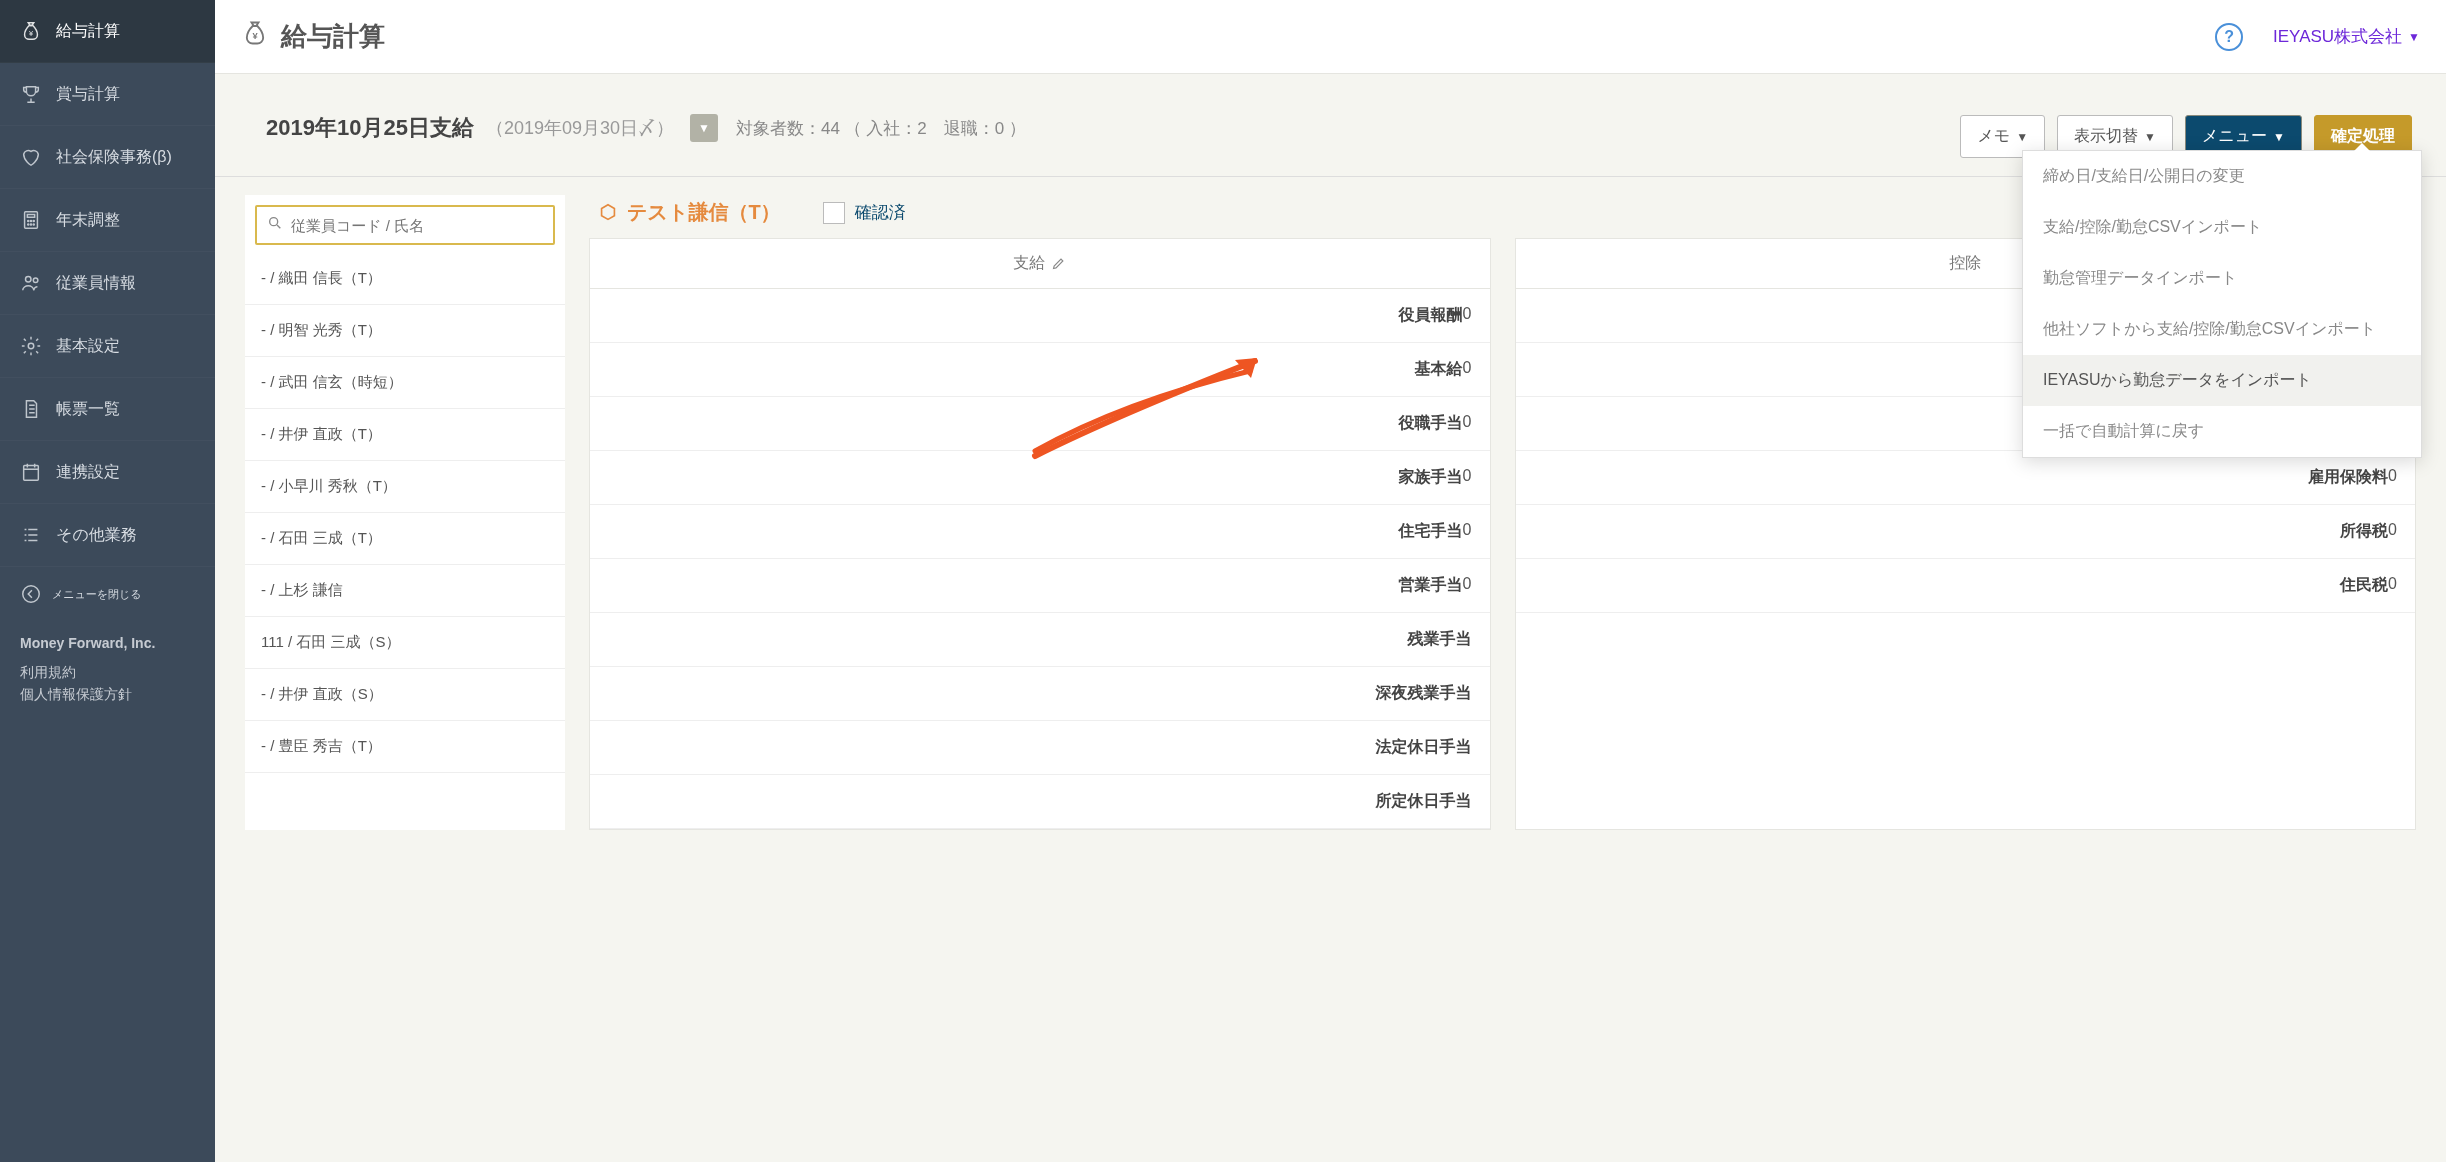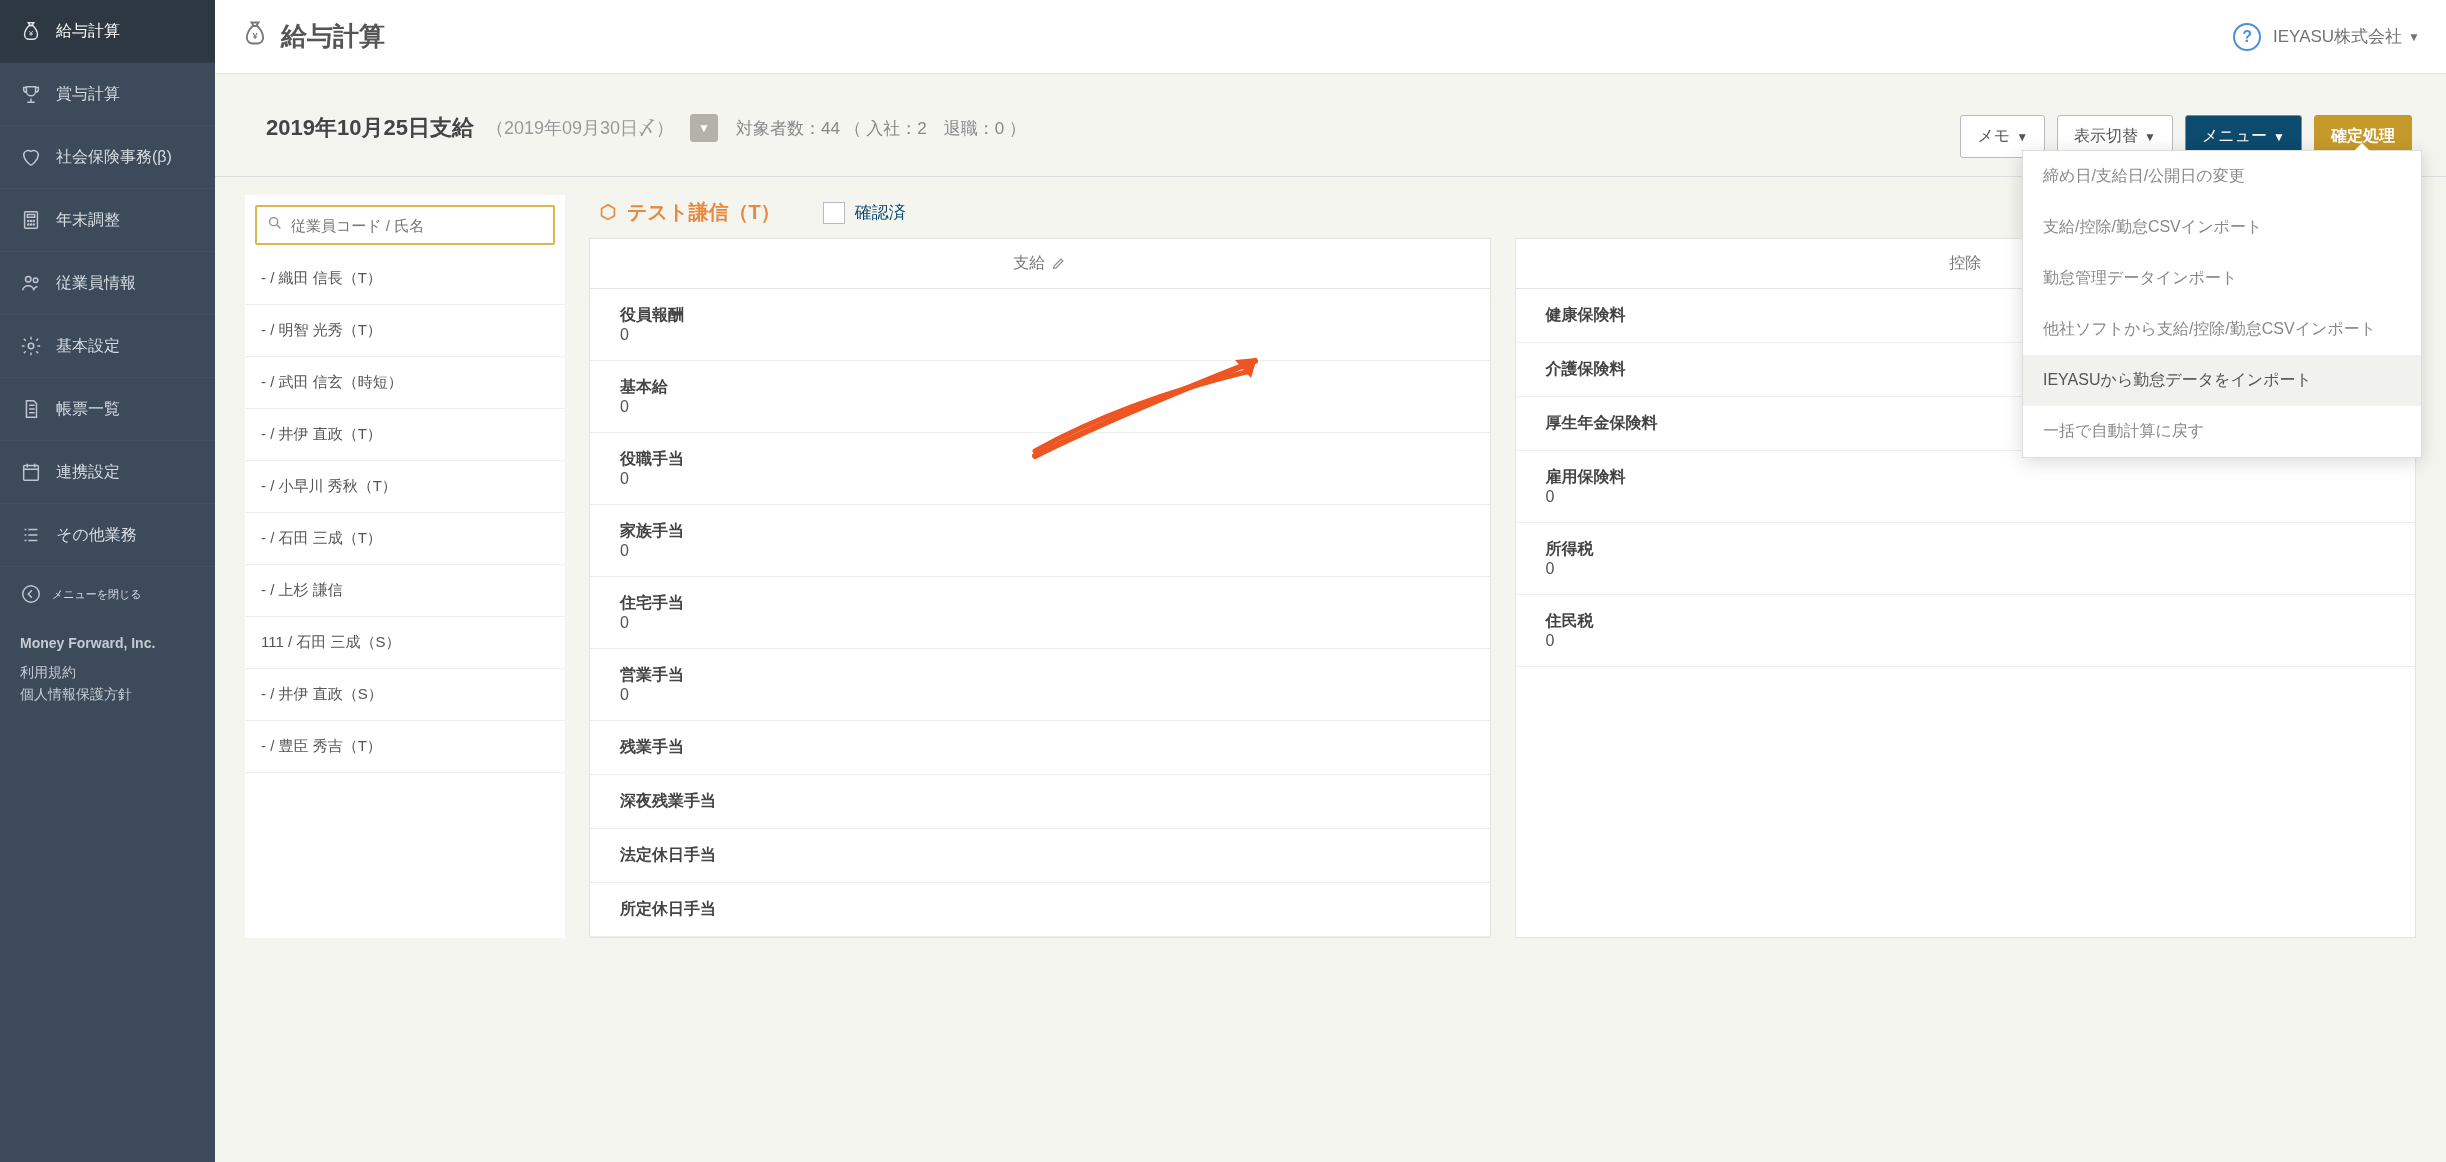--- a/index.html
+++ b/index.html
@@ -14,21 +14,21 @@
 .side-footer { padding: 14px 20px; font-size: 14px; color: #c6cbd2; }
 .side-footer .co { font-weight: 600; margin-bottom: 10px; }
 .side-footer a { display: block; color: #c6cbd2; text-decoration: none; font-size: 14px; line-height: 1.6; }
 .side-collapse { display: flex; align-items: center; gap: 10px; padding: 16px 20px; cursor: pointer; font-size: 11px; }
 
 
 .main { flex: 1; display: flex; flex-direction: column; min-width: 0; }
 .topbar { height: 74px; background: #fff; border-bottom: 1px solid #e5e5e0; display: flex; align-items: center; padding: 0 26px; gap: 12px; }
 .topbar-title { font-size: 26px; font-weight: 600; display: flex; align-items: center; gap: 12px; color: #555; }
 .help-circle { width: 28px; height: 28px; border: 2px solid #4a90d9; border-radius: 50%; display: inline-flex; align-items: center; justify-content: center; color: #4a90d9; font-weight: 700; margin-left: auto; cursor: pointer; }
-.org-select { font-size: 17px; color: #737373; display: flex; align-items: center; gap: 6px; cursor: pointer; }
+.org-select { font-size: 17px; color: #6d28d9; display: flex; align-items: center; gap: 6px; cursor: pointer; margin-left: 18px; }
 
 .subbar { padding: 24px 34px 18px; display: flex; align-items: center; gap: 12px; border-bottom: 1px solid #ddd; }
 .paydate { font-size: 22px; font-weight: 600; color: #444; margin-left: 17px; }
 .cutoff { font-size: 18px; color: #999; }
 .dd-icon { width: 28px; height: 28px; background: #b2b2a6; border-radius: 3px; display: inline-flex; align-items: center; justify-content: center; color: #fff; cursor: pointer; margin-left: 4px; }
 .counts { font-size: 17px; color: #888; margin-left: 6px; }
 .btn { border: 1px solid #bbb; background: #fff; padding: 10px 16px; border-radius: 3px; font-size: 16px; color: #555; cursor: pointer; display: inline-flex; align-items: center; gap: 6px; margin-top: 17px; }
 .btn.dark { background: #0c4a6e; color: #fff; border-color: #8a8a7c; }
 .btn.primary { background: #c59a2a; color: #fff; border-color: #c59a2a; font-weight: 600; }
 .spacer { flex: 1; }
@@ -49,21 +49,21 @@
 
 .detail { flex: 1; min-width: 0; }
 .detail-hdr { display: flex; align-items: center; gap: 18px; padding: 4px 0 12px 8px; }
 .emp-name { color: #e58a3e; font-size: 20px; font-weight: 600; display: flex; align-items: center; gap: 8px; }
 .checkbox-lbl { display: flex; align-items: center; gap: 10px; color: #0c4a6e; font-size: 17px; margin-left: 24px; }
 .check { width: 22px; height: 22px; border: 1px solid #bbb; background: #fff; }
 
 .tables { display: flex; gap: 24px; }
 .tbl { flex: 1; min-width: 0; background: #fff; border: 1px solid #e5e5e0; }
 .tbl-hdr { text-align: center; padding: 14px 12px; font-size: 16px; color: #777; border-bottom: 1px solid #e5e5e0; display: flex; align-items: center; justify-content: center; gap: 6px; }
-.tbl-row { display: flex; justify-content: flex-end; padding: 16px 30px; border-bottom: 1px solid #eee; font-size: 16px; color: #444; flex-direction: column; }
+.tbl-row { display: flex; justify-content: flex-end; padding: 16px 18px; border-bottom: 1px solid #eee; font-size: 16px; color: #444; }
 .tbl-row .k { font-weight: 600; }
 .tbl-row .v { color: #555; }
 
 
 .menu-dd { position: absolute; top: 150px; right: 24px; width: 400px; background: #fff; border: 1px solid #ddd; box-shadow: 0 4px 18px rgba(0,0,0,0.15); z-index: 50; }
 .menu-dd::before { content: ''; position: absolute; top: -8px; right: 50px; width: 0; height: 0; border-left: 9px solid transparent; border-right: 9px solid transparent; border-bottom: 9px solid #fff; }
 .menu-dd-item { padding: 15px 20px; font-size: 16px; color: #888; cursor: pointer; }
 .menu-dd-item.hl { background: #f1f1ee; color: #555; }
 
 

